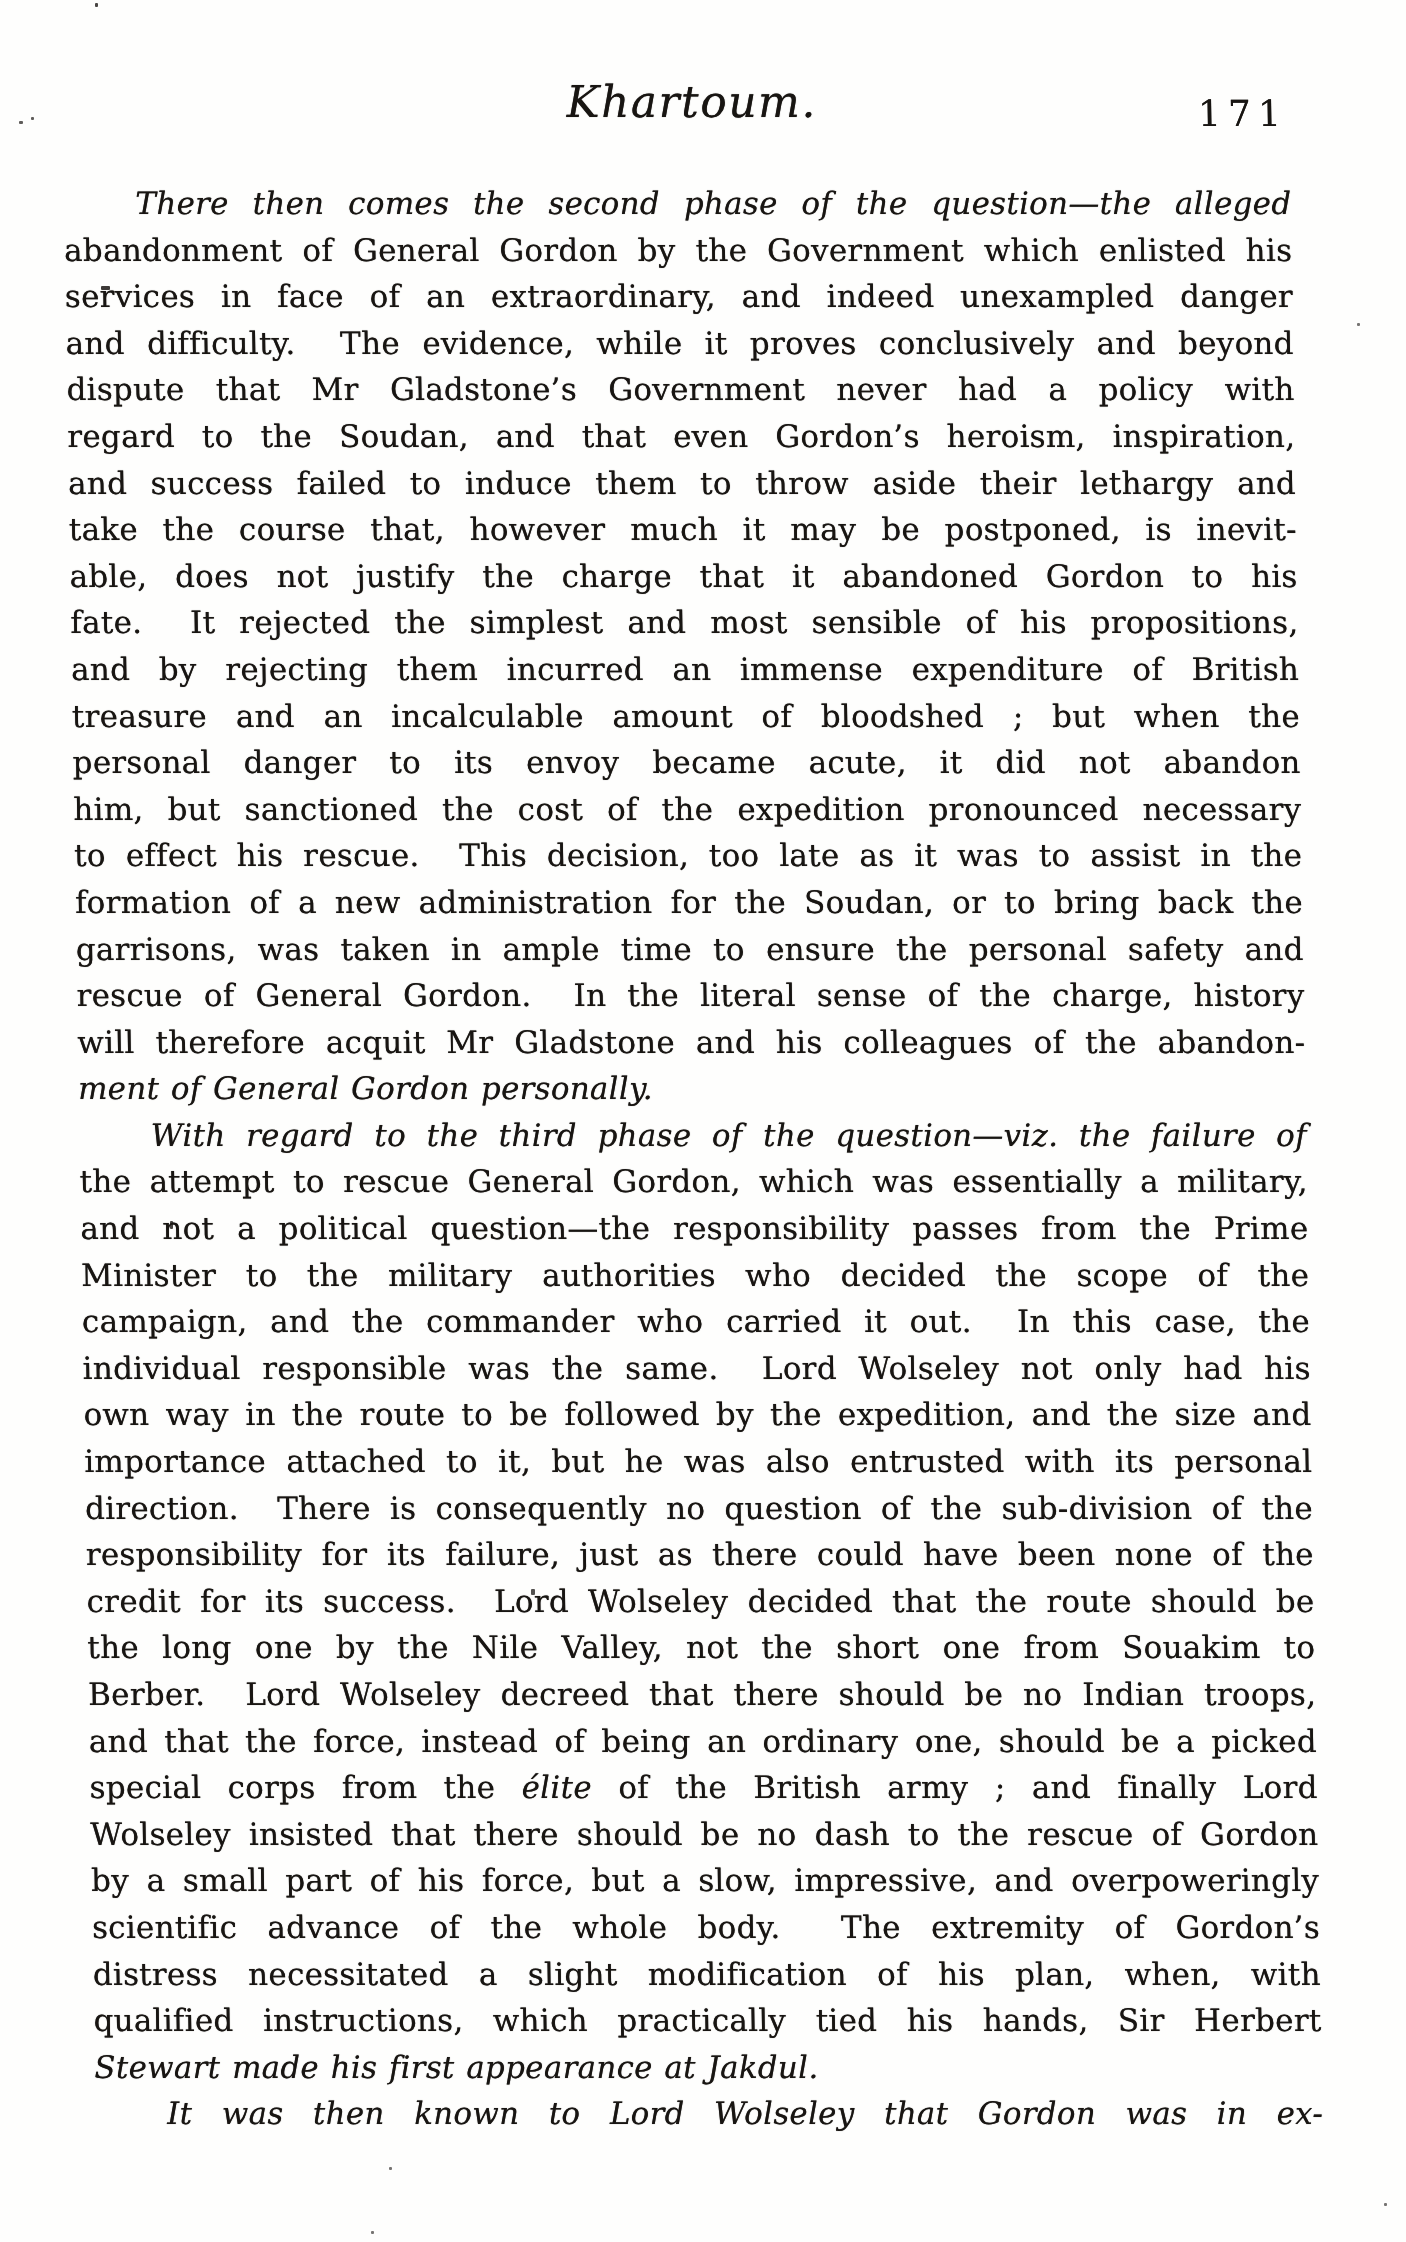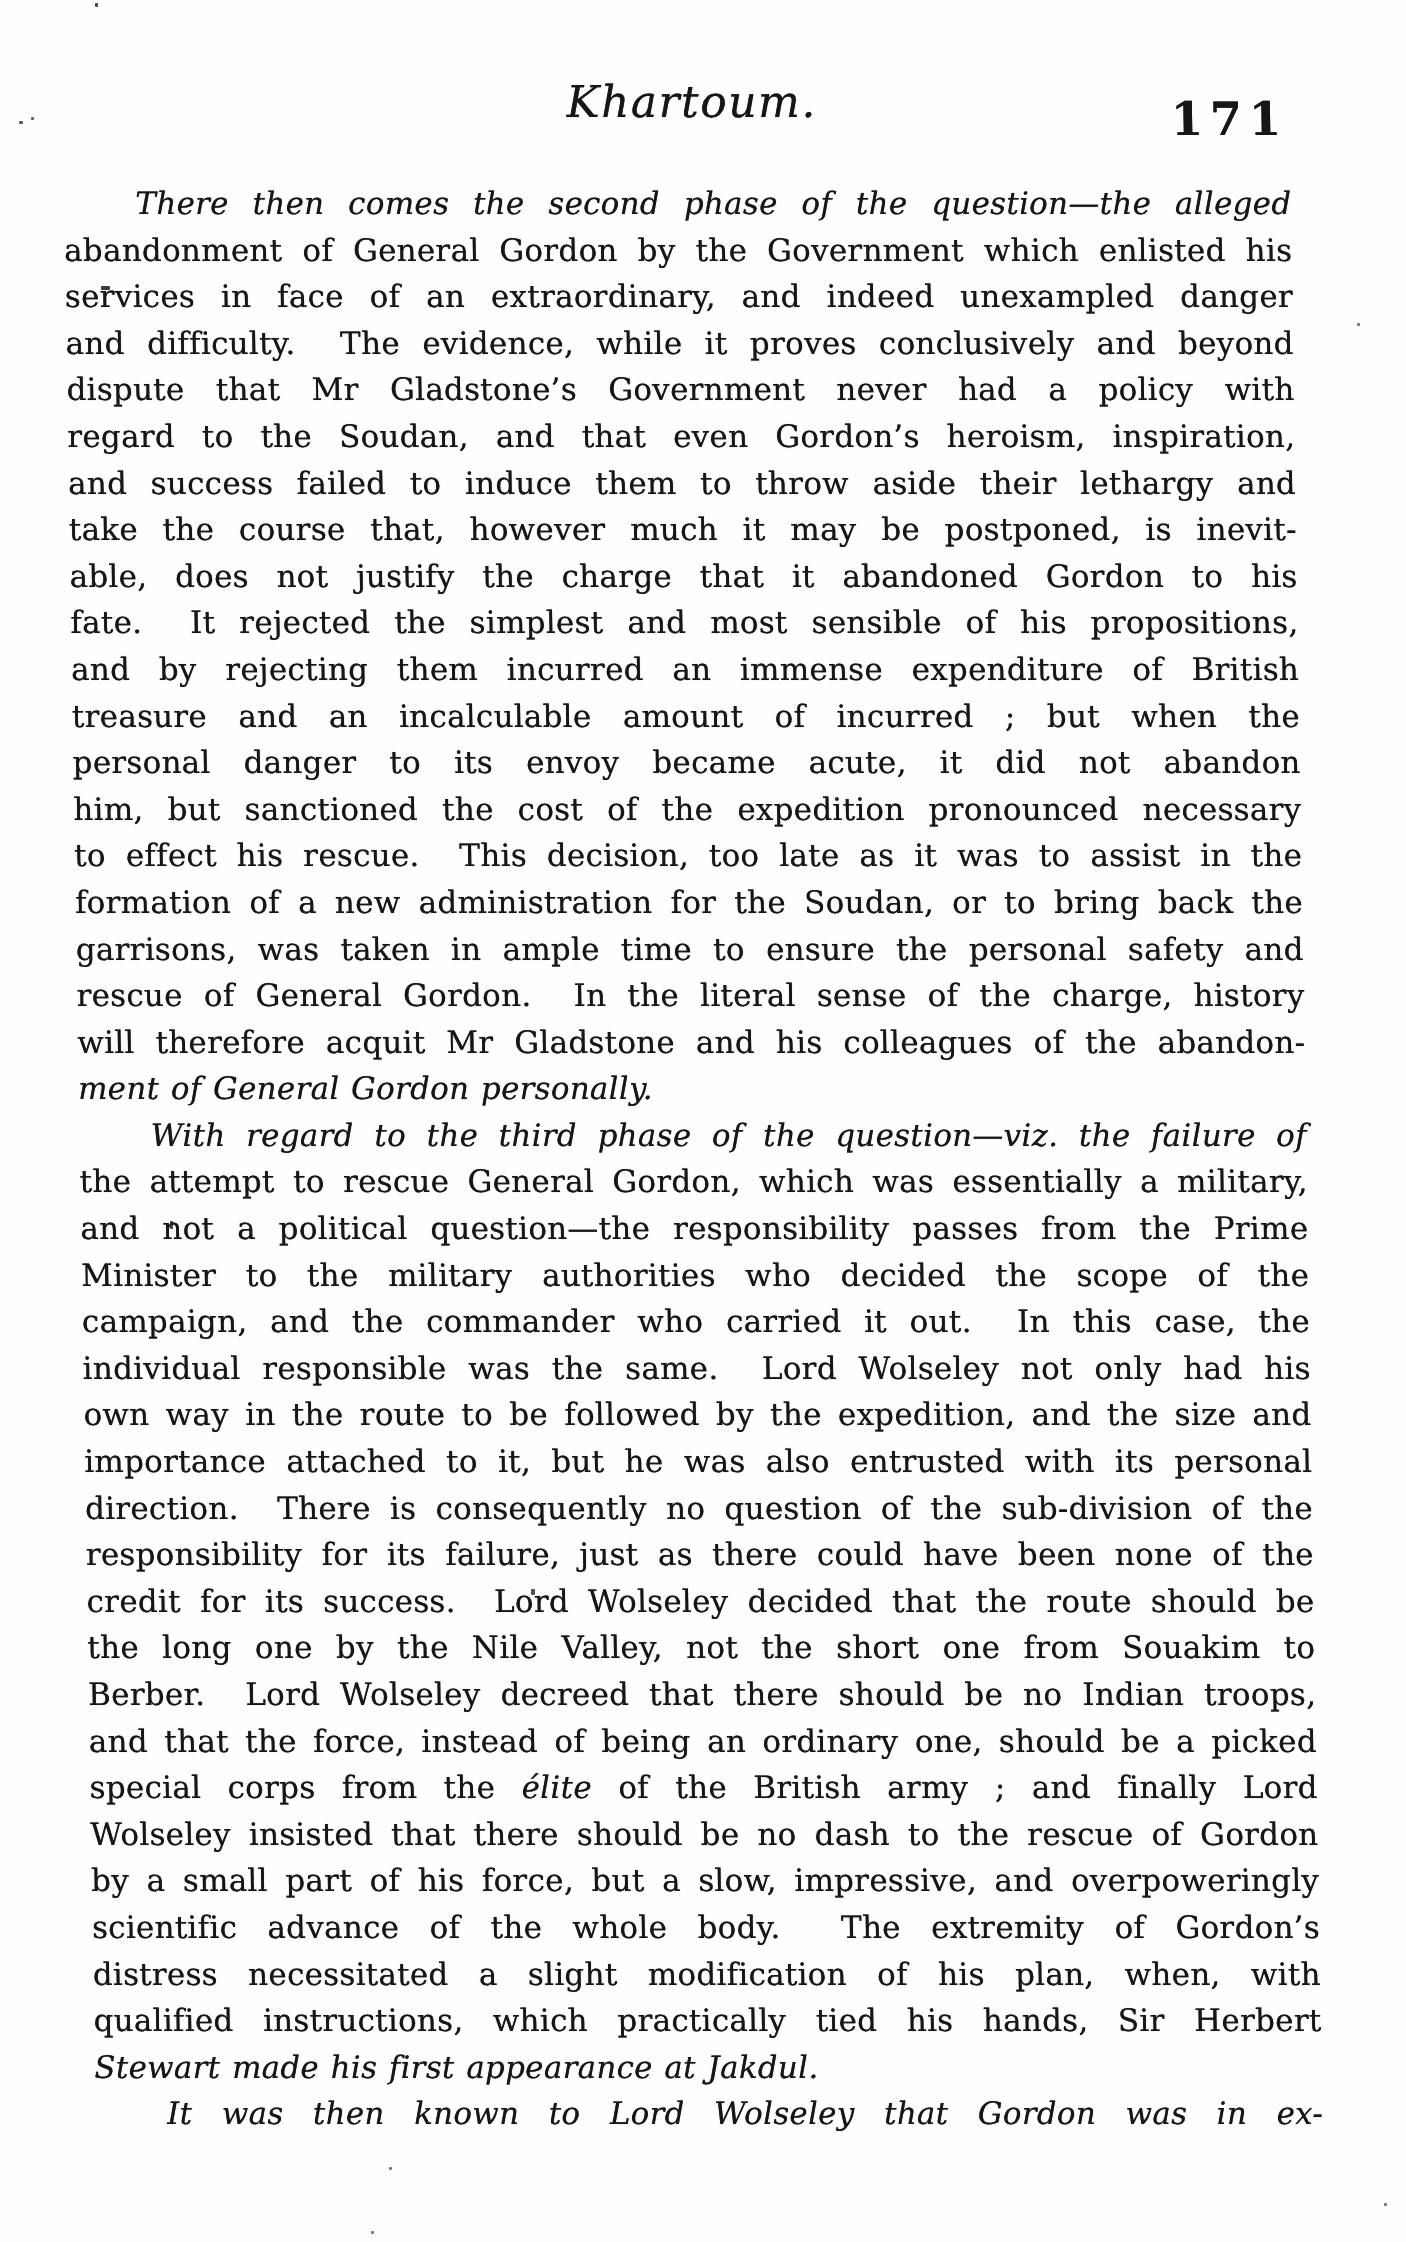--- a/index.html
+++ b/index.html
@@ -29,23 +29,23 @@
     text-align: center;
     font-style: italic;
     font-size: 44px;
     line-height: 1;
     letter-spacing: 1.5px;
     transform: translateX(16px);
     text-shadow: 0 0 0.7px rgba(24,21,18,0.9);
   }
   .page-number {
     position: absolute; right: 2px; top: 20px;
-    font-size: 46px;
+    font-size: 36px;
     line-height: 1;
-    font-weight: 700;
+    font-weight: 400;
     letter-spacing: 7px;
     font-feature-settings: "onum";
     text-shadow: 0 0 0.6px rgba(24,21,18,0.9);
   }
   .content {
     position: absolute; top: 180px; left: 60px; width: 1228px;
   }
   .paragraph { margin: 0; }
   .line {
     font-size: 31px;
@@ -81,21 +81,21 @@
           <div class="line"><span>abandonment of General Gordon by the Government which enlisted his</span></div>
           <div class="line"><span>services in face of an extraordinary, and indeed unexampled danger</span></div>
           <div class="line"><span>and difficulty.&nbsp; The evidence, while it proves conclusively and beyond</span></div>
           <div class="line"><span>dispute that Mr Gladstone’s Government never had a policy with</span></div>
           <div class="line"><span>regard to the Soudan, and that even Gordon’s heroism, inspiration,</span></div>
           <div class="line"><span>and success failed to induce them to throw aside their lethargy and</span></div>
           <div class="line"><span>take the course that, however much it may be postponed, is inevit-</span></div>
           <div class="line"><span>able, does not justify the charge that it abandoned Gordon to his</span></div>
           <div class="line"><span>fate.&nbsp; It rejected the simplest and most sensible of his propositions,</span></div>
           <div class="line"><span>and by rejecting them incurred an immense expenditure of British</span></div>
-          <div class="line"><span>treasure and an incalculable amount of incurred ; but when the</span></div>
+          <div class="line"><span>treasure and an incalculable amount of bloodshed ; but when the</span></div>
           <div class="line"><span>personal danger to its envoy became acute, it did not abandon</span></div>
           <div class="line"><span>him, but sanctioned the cost of the expedition pronounced necessary</span></div>
           <div class="line"><span>to effect his rescue.&nbsp; This decision, too late as it was to assist in the</span></div>
           <div class="line"><span>formation of a new administration for the Soudan, or to bring back the</span></div>
           <div class="line"><span>garrisons, was taken in ample time to ensure the personal safety and</span></div>
           <div class="line"><span>rescue of General Gordon.&nbsp; In the literal sense of the charge, history</span></div>
           <div class="line"><span>will therefore acquit Mr Gladstone and his colleagues of the abandon-</span></div>
           <div class="line last"><span>ment of General Gordon personally.</span></div>
         </div>
         <div class="paragraph">

